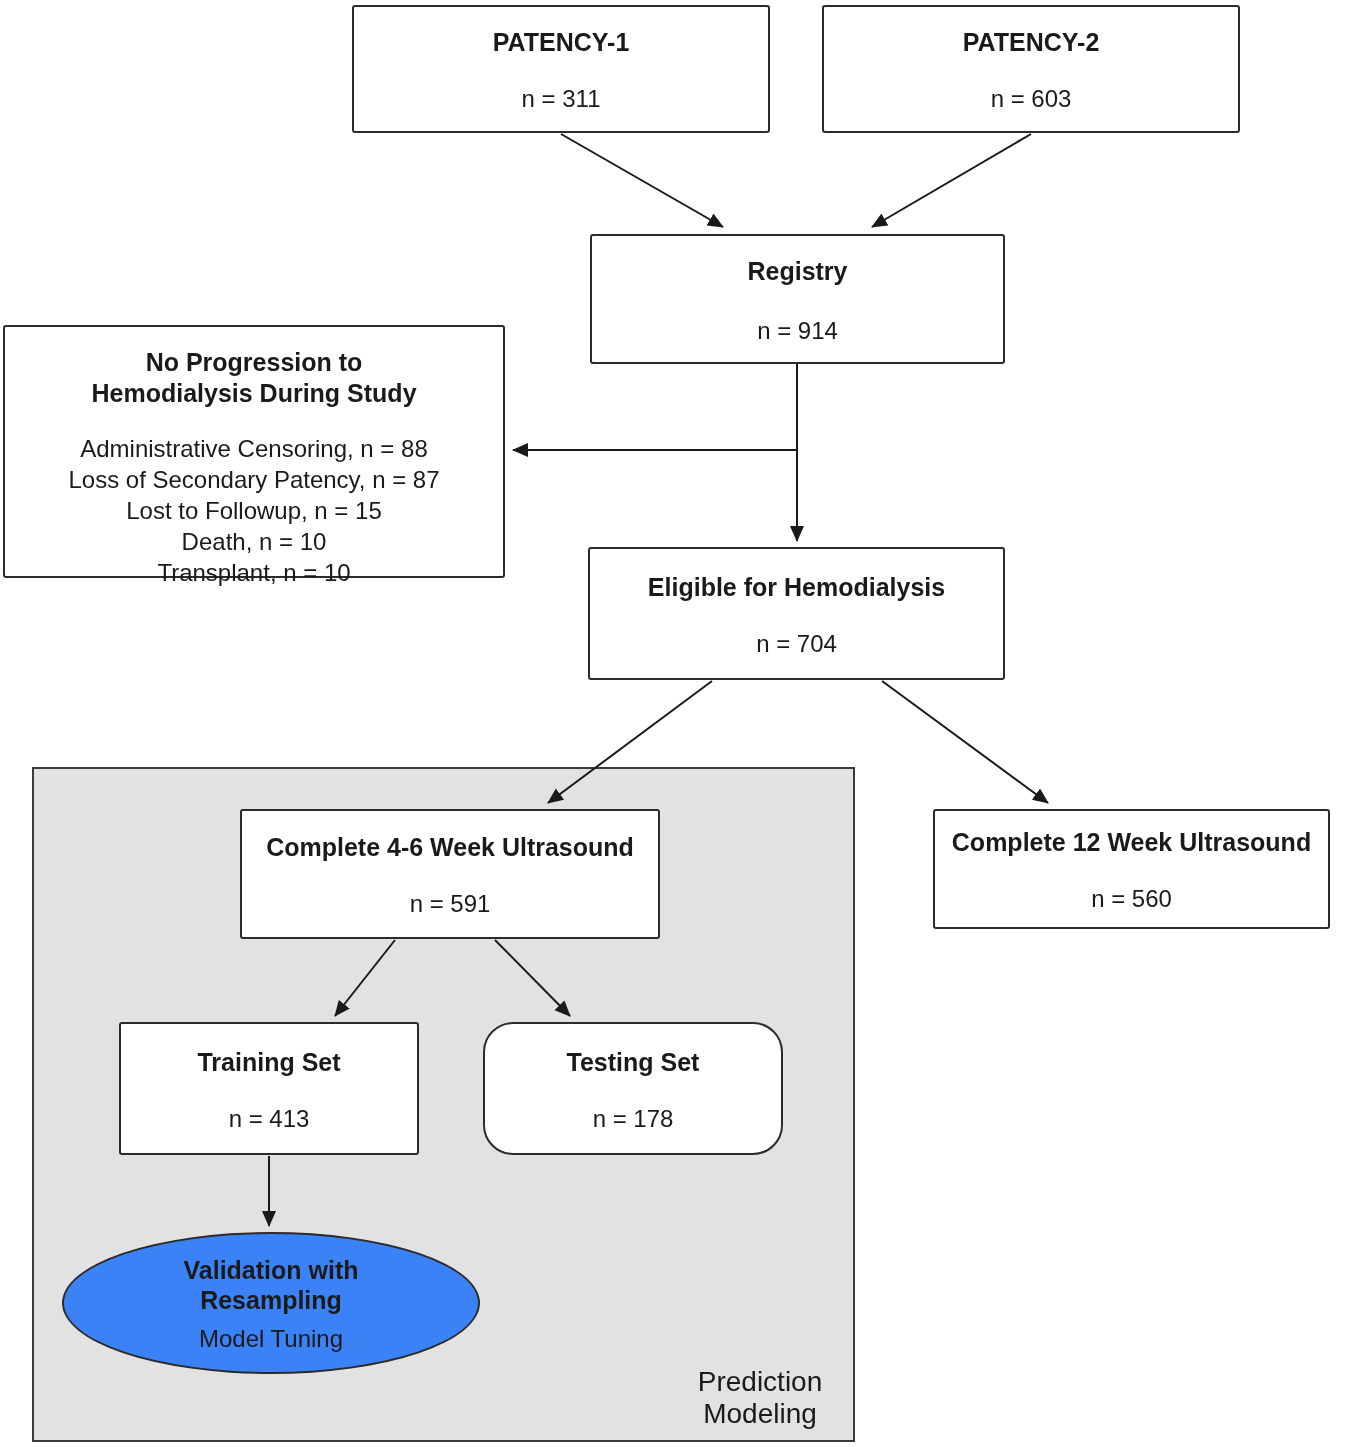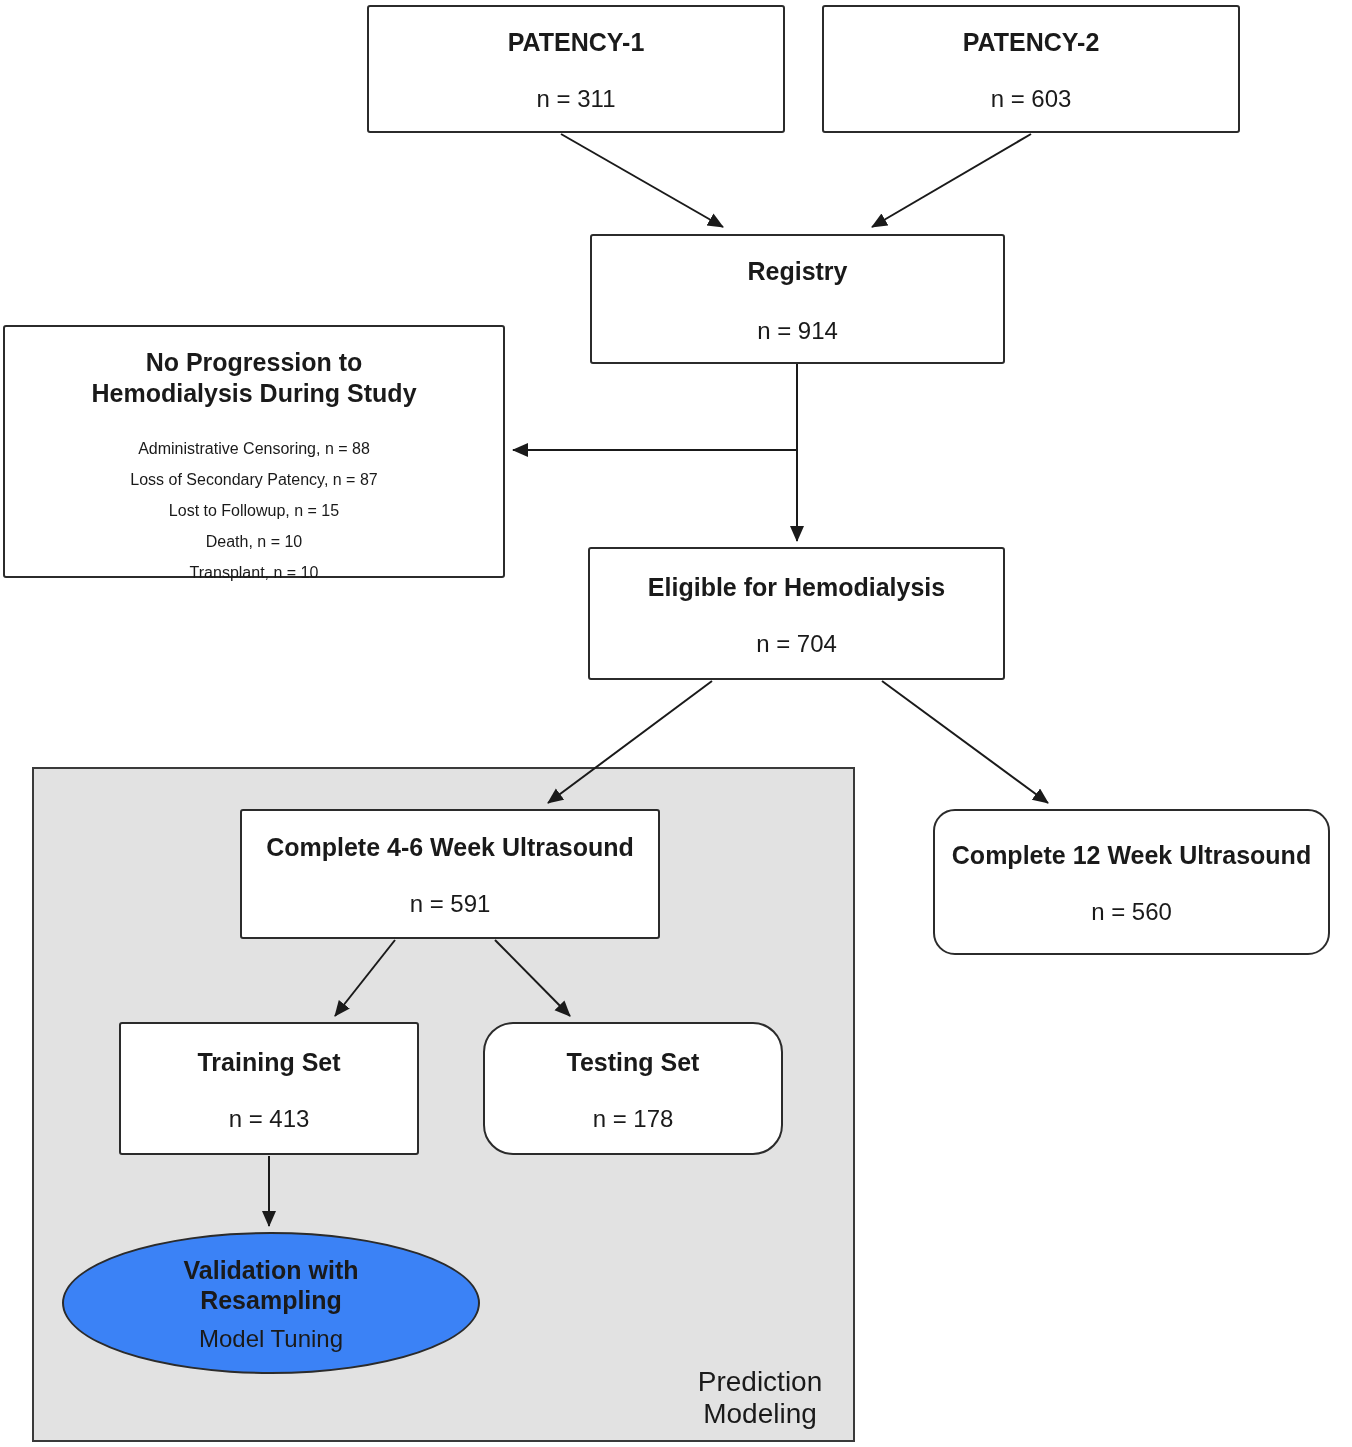--- a/index.html
+++ b/index.html
@@ -48,40 +48,40 @@
     font-weight: bold;
     font-size: 25px;
     line-height: 30px;
   }
   .box-n {
     font-size: 24px;
     line-height: 24px;
   }
   .pre { white-space: pre-line; }
 
-  .pos-patency1   { left: 352px; top: 5px;    width: 418px; height: 128px; margin-left: 15px; }
+  .pos-patency1   { left: 352px; top: 5px;    width: 418px; height: 128px; }
   .pos-patency2   { left: 822px; top: 5px;    width: 418px; height: 128px; }
   .pos-registry   { left: 590px; top: 234px;  width: 415px; height: 130px; gap: 33px; }
   .pos-eligible   { left: 588px; top: 547px;  width: 417px; height: 133px; }
   .pos-complete46 { left: 240px; top: 809px;  width: 420px; height: 130px; }
-  .pos-complete12 { left: 933px; top: 809px;  width: 397px; height: 146px; border-radius: 22px; }
+  .pos-complete12 { left: 933px; top: 809px;  width: 397px; height: 120px; }
   .pos-training   { left: 119px; top: 1022px; width: 300px; height: 133px; }
   .pos-testing    { left: 483px; top: 1022px; width: 300px; height: 133px; border-radius: 30px; }
 
   .no-prog {
     left: 3px; top: 325px;
     width: 502px; height: 253px;
     justify-content: flex-start;
     padding-top: 20px;
     gap: 0;
   }
   .no-prog .box-title { line-height: 31px; }
   .excl-list { margin-top: 24px; }
   .excl-item {
-    font-size: 16px;
+    font-size: 24px;
     line-height: 31px;
     text-align: center;
   }
   .ellipse {
     position: absolute;
     left: 62px; top: 1232px;
     width: 418px; height: 142px;
     background: #3b82f6;
     border: 2px solid #2b2b2b;
     border-radius: 50%;

